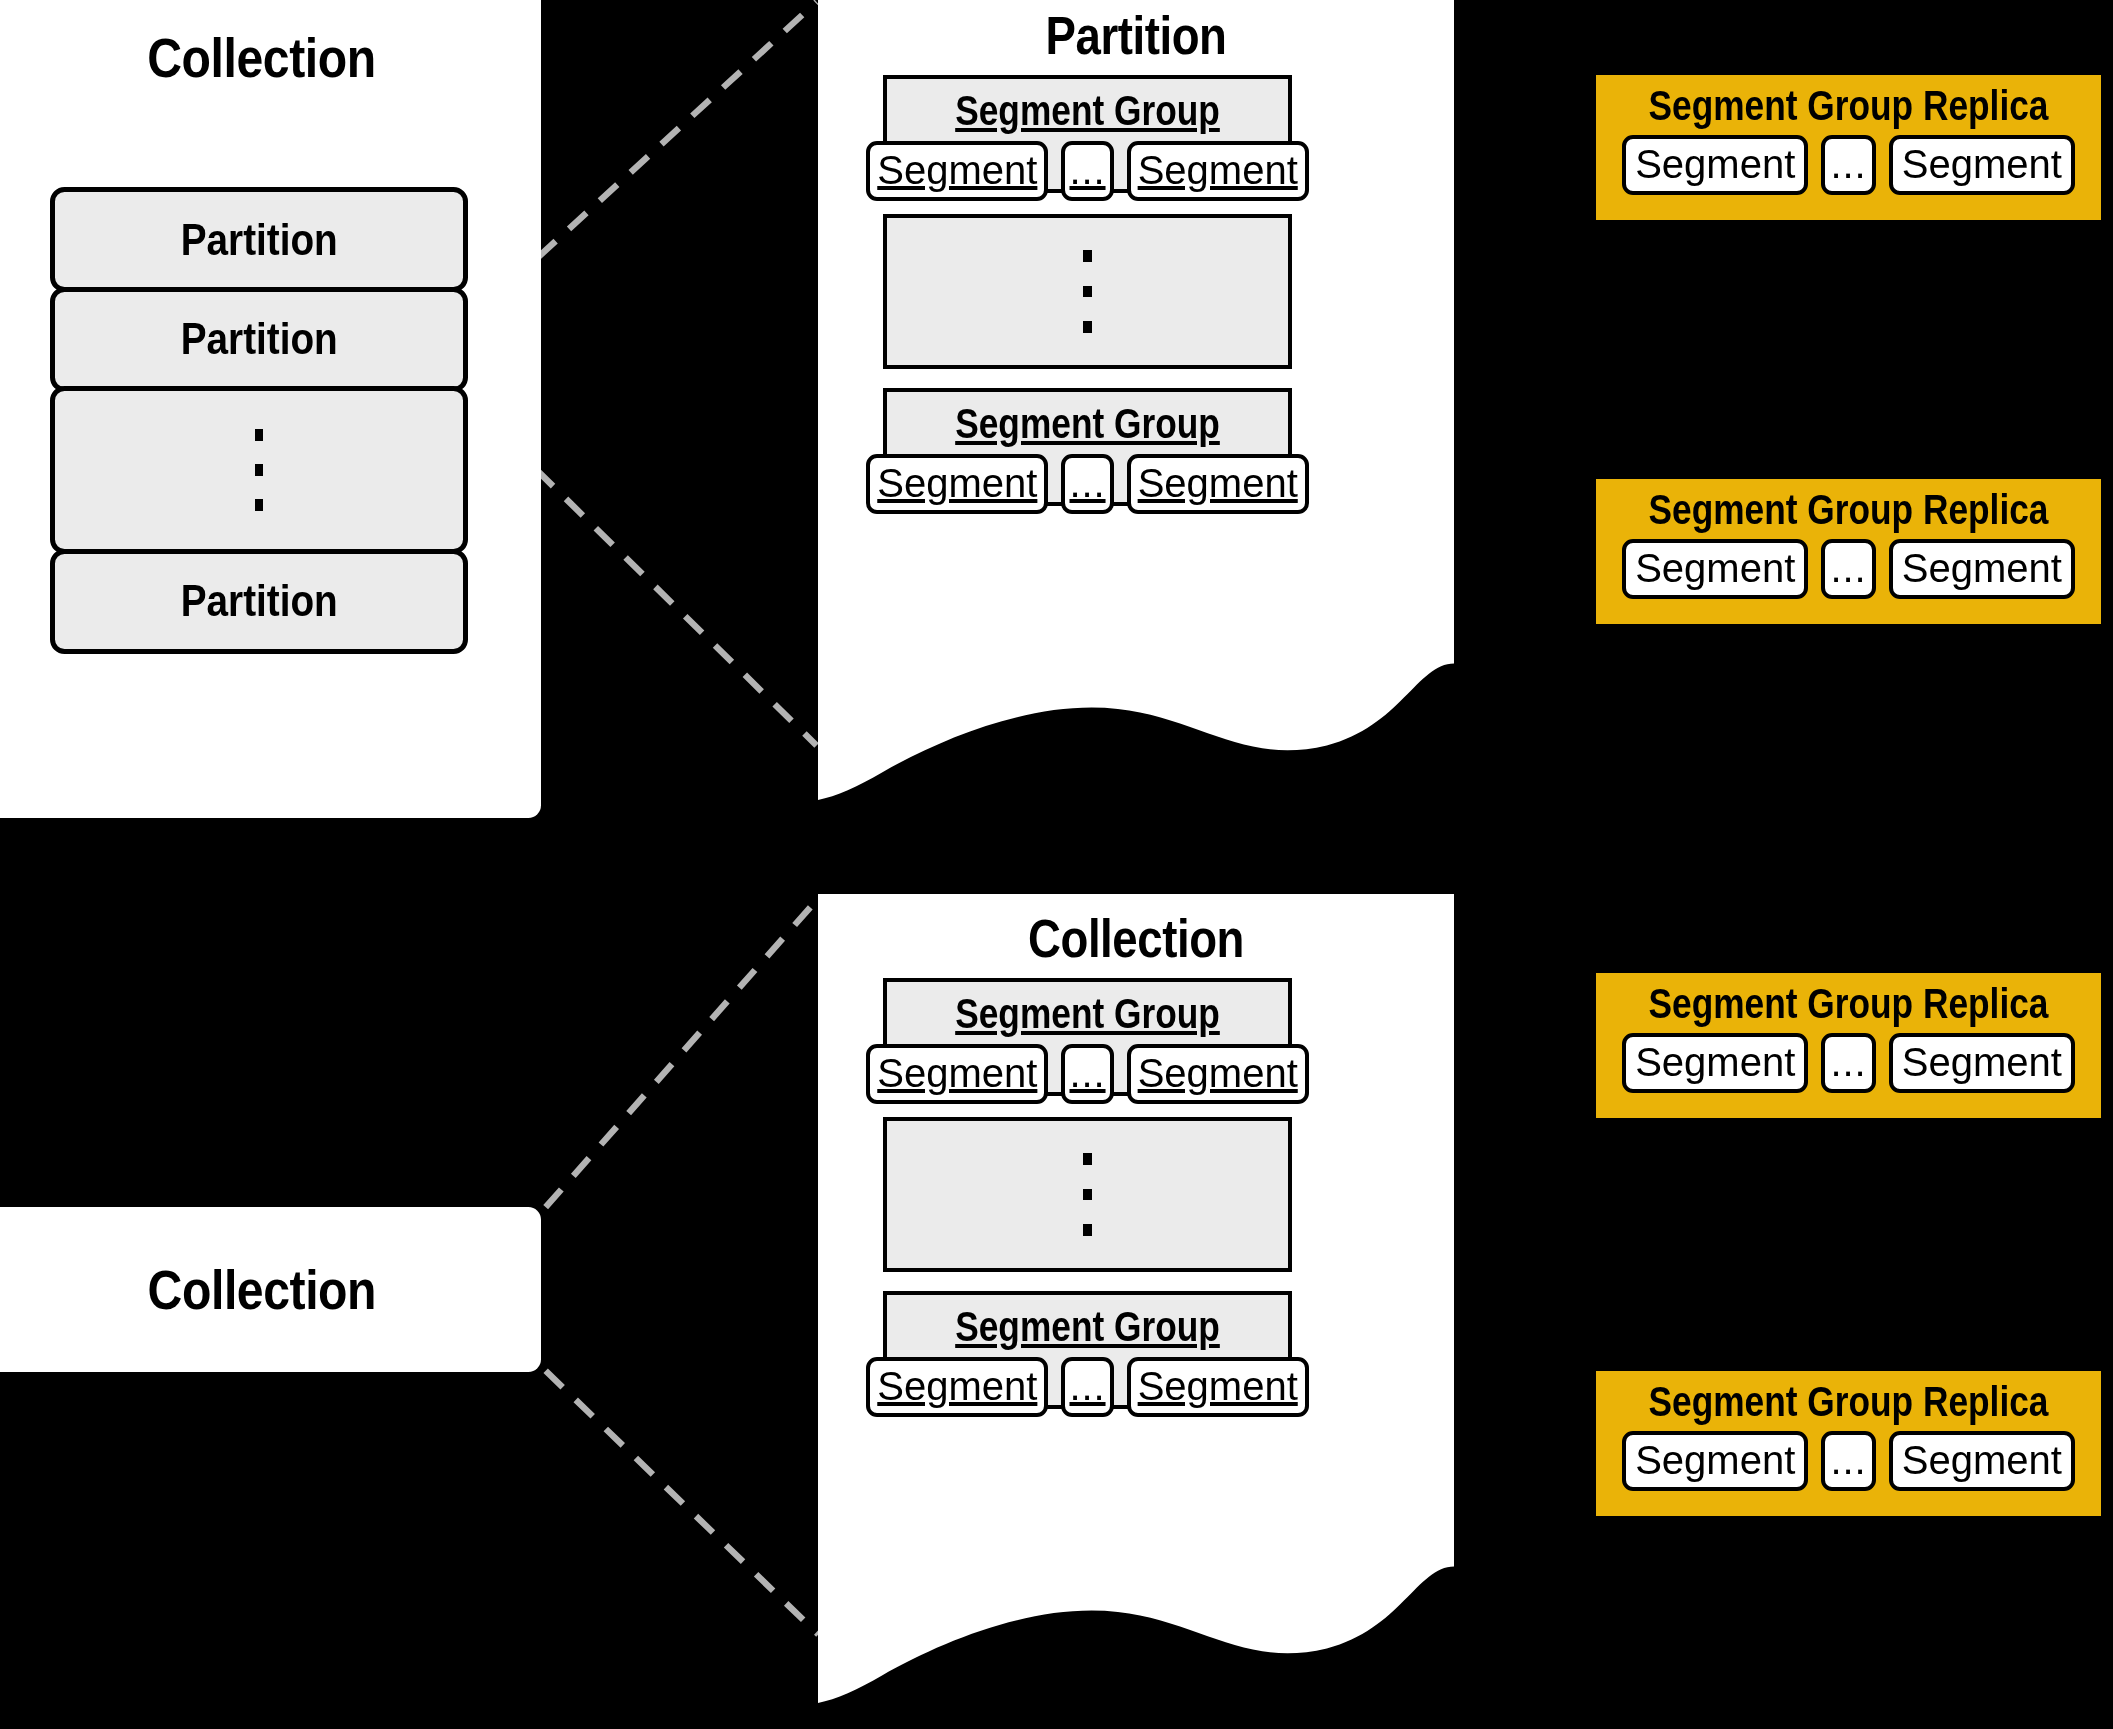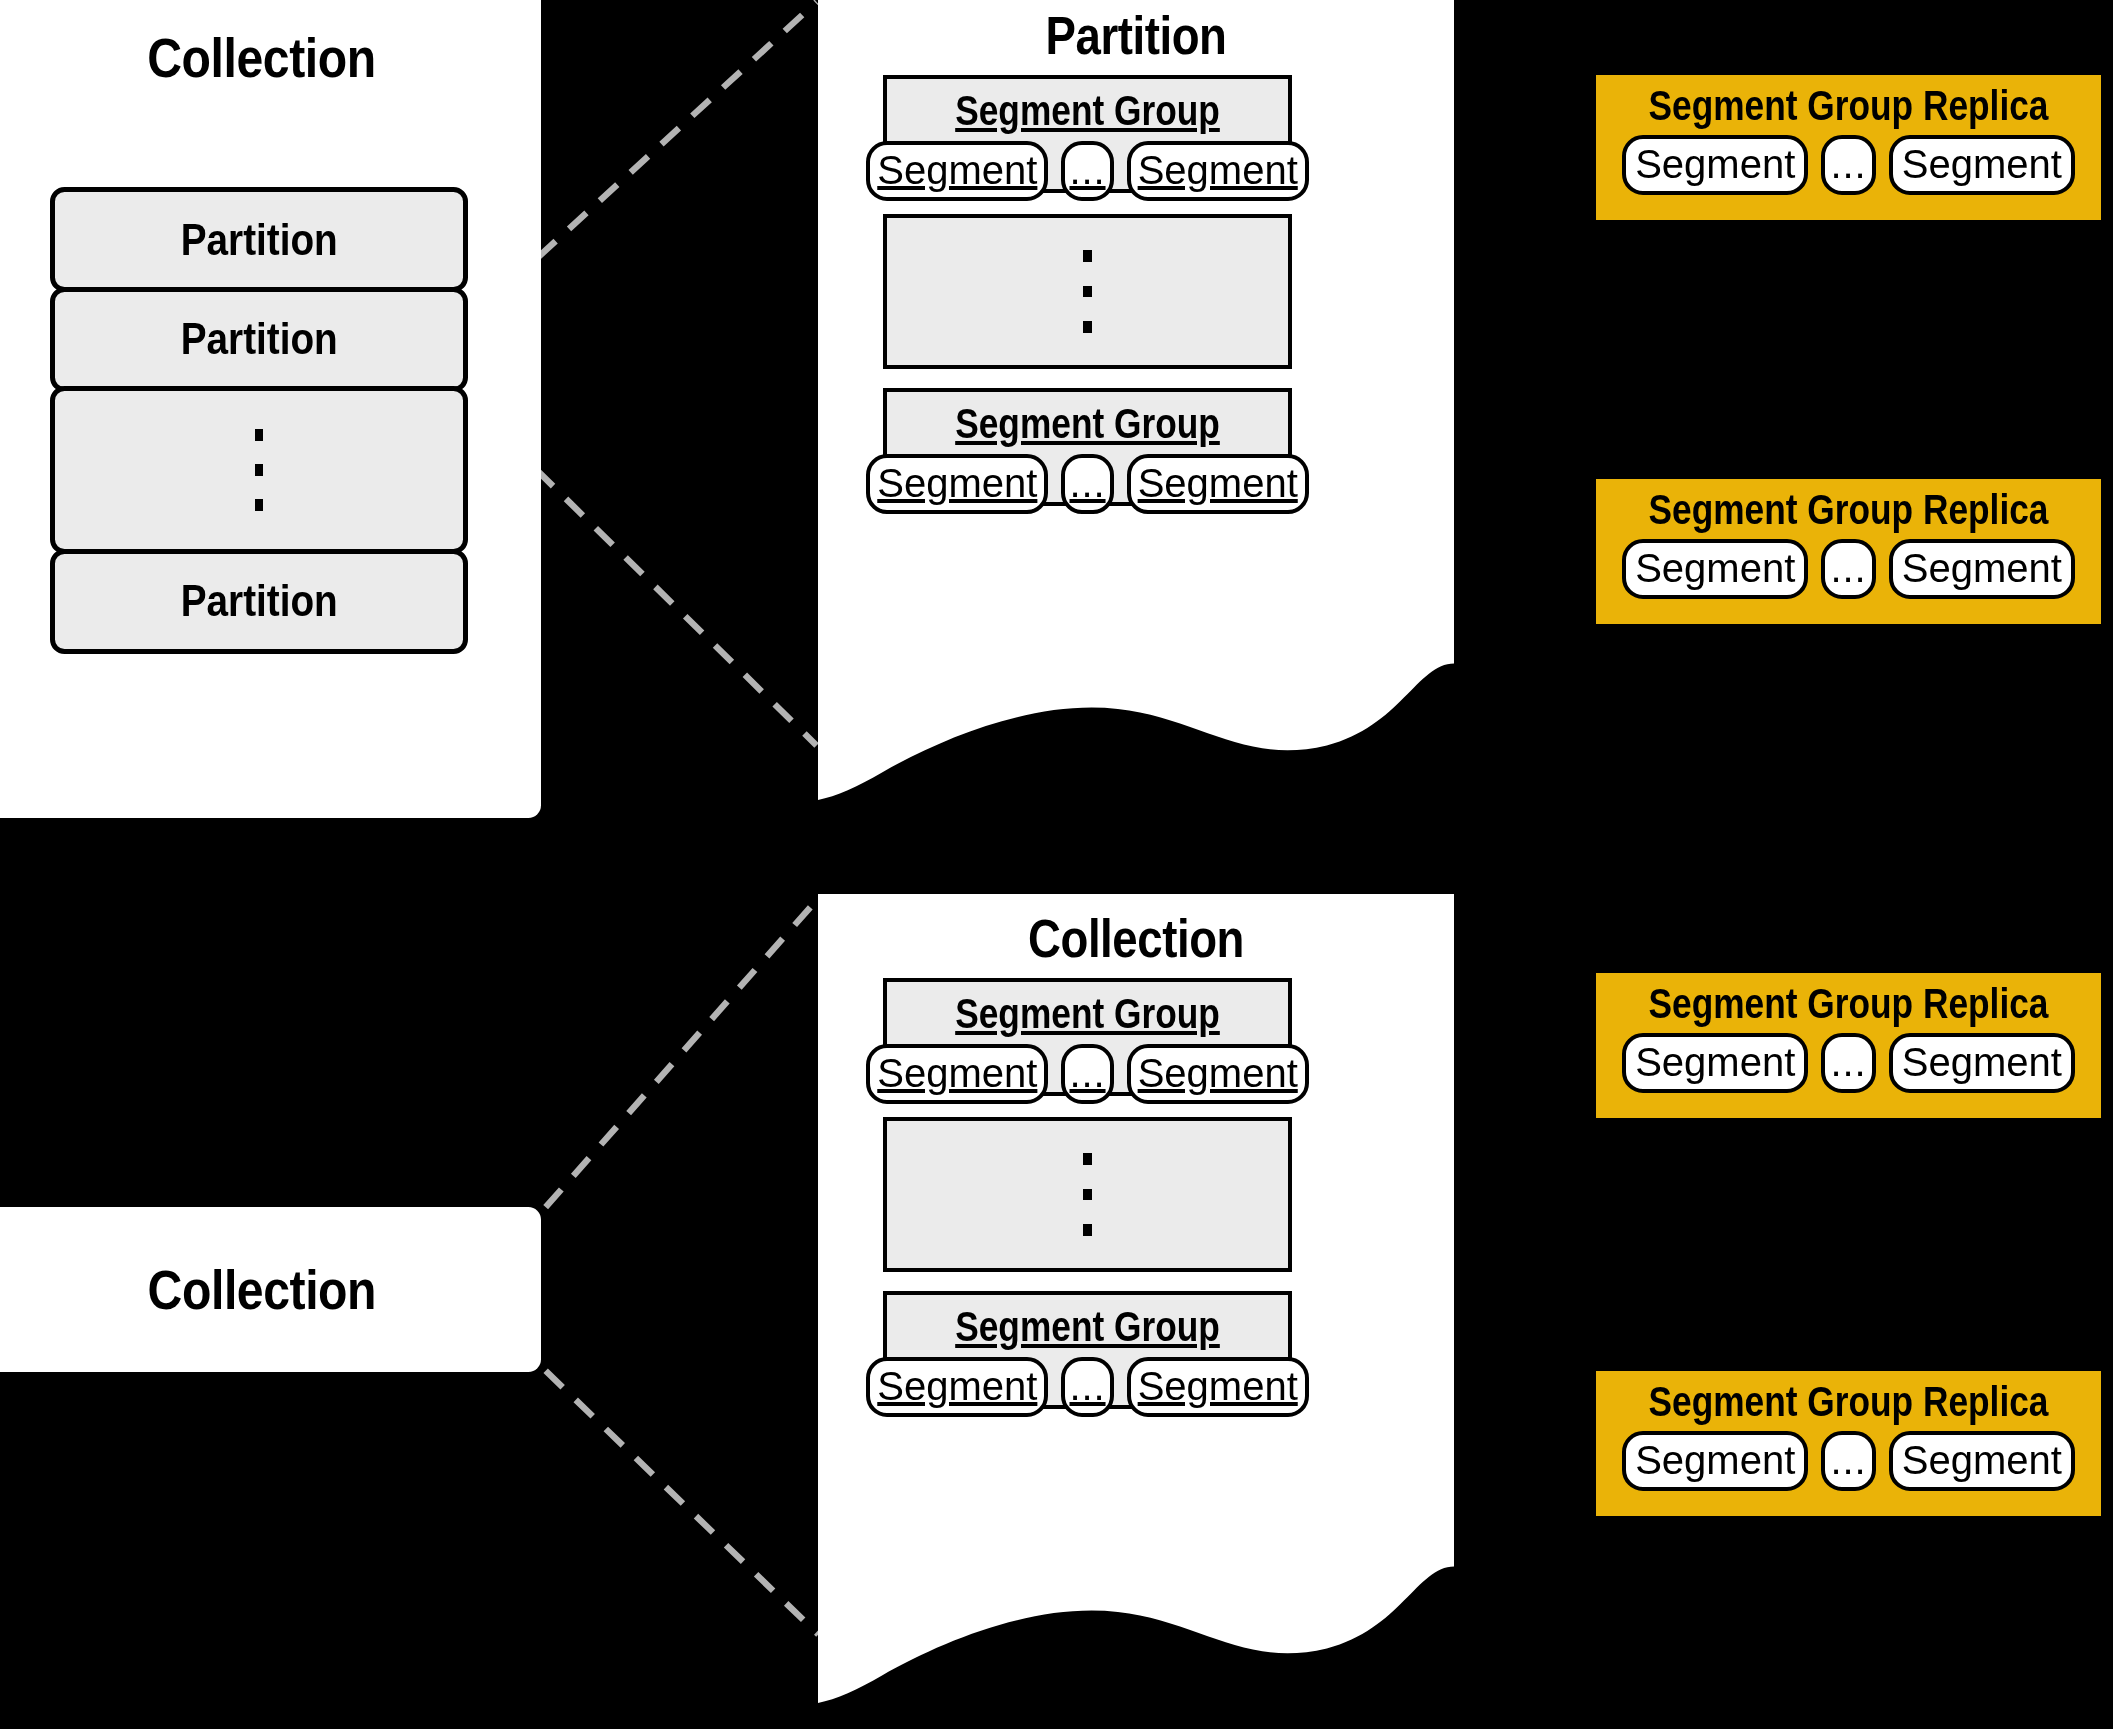--- a/index.html
+++ b/index.html
@@ -128,21 +128,21 @@
   .seg-row {
     display: flex;
     align-items: center;
     justify-content: center;
     gap: 12.7px;
     margin-top: 5.5px;
   }
   .seg-box {
     background: #ffffff;
     border: 4.5px solid #000000;
-    border-radius: 21px;
+    border-radius: 11px;
     box-sizing: border-box;
     height: 60px;
     display: flex;
     align-items: center;
     justify-content: center;
     font-family: "Liberation Sans", sans-serif;
     font-size: 40px;
     color: #000000;
     white-space: nowrap;
     padding: 0 9px;

